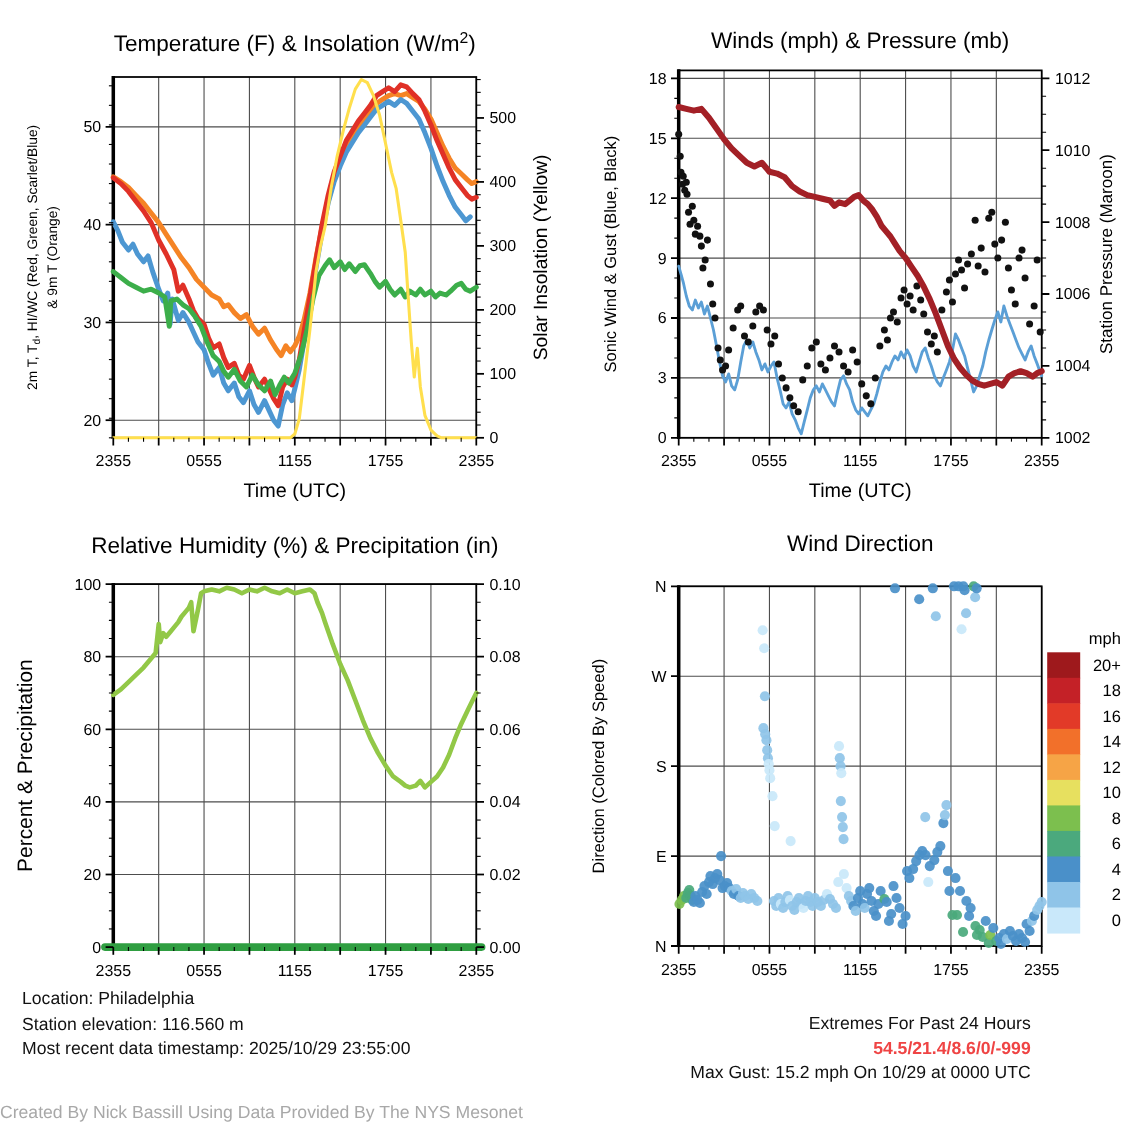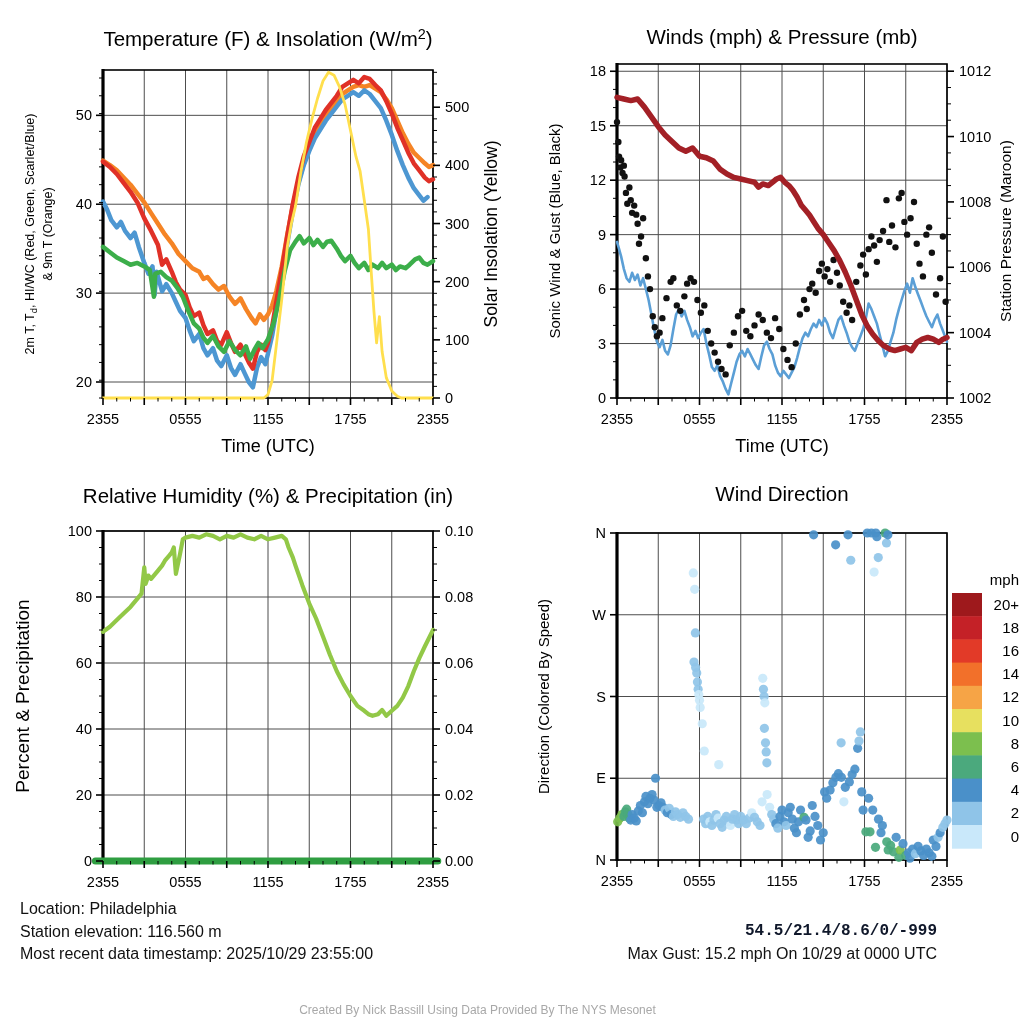--- a/index.html
+++ b/index.html
@@ -6,21 +6,21 @@
   #stage{position:relative;width:1024px;height:1024px;background:#fff;overflow:hidden;
          font-family:"Liberation Sans",sans-serif;}
   .chart{position:absolute;}
   #chart-temp{left:0;top:0;width:512px;height:470px;}
   #chart-wind{left:512px;top:0;width:512px;height:470px;}
   #chart-rh{left:0;top:470px;width:512px;height:430px;}
   #chart-dir{left:512px;top:470px;width:512px;height:430px;}
   #footer{position:absolute;left:0;top:898px;width:943px;height:126px;font-size:16px;color:#111;padding-left:12px;}
   #footer-left{position:absolute;left:20px;top:0;line-height:22.5px;white-space:nowrap;}
   #footer-right{position:absolute;right:18px;top:22px;text-align:right;line-height:22.5px;white-space:nowrap;}
-  #footer-credit{position:absolute;left:0;top:105px;width:100%;text-align:center;font-size:12px;}
+  #footer-credit{position:absolute;left:0;top:105px;width:100%;font-size:16px;}
   .bold{font-weight:bold;}
 </style>
 </head>
 <body>
 
 <div id="stage">
   <div id="chart-temp" class="chart"><svg viewBox="0 0 512 470" width="512" height="470">
         <line x1="103" y1="70" x2="103" y2="398" stroke="#4d4d4d" stroke-width="1"></line>
         <line x1="144.25" y1="70" x2="144.25" y2="398" stroke="#4d4d4d" stroke-width="1"></line>
         <line x1="185.5" y1="70" x2="185.5" y2="398" stroke="#4d4d4d" stroke-width="1"></line>
@@ -726,18 +726,19 @@
         <text x="507" y="371.6" font-size="15" text-anchor="end" fill="#000" font-family="&quot;Liberation Sans&quot;,sans-serif"><tspan>0</tspan></text>
       </svg></div>
 
   <div id="footer">
     <div id="footer-left">
       <div>Location: Philadelphia</div>
       <div>Station elevation: 116.560 m</div>
       <div>Most recent data timestamp: 2025/10/29 23:55:00</div>
     </div>
     <div id="footer-right">
-      <div class="bold" id="extremes-values" style="color: #0f172a; font-family: Liberation Mono, monospace;">54.5/21.4/8.6/0/-999</div>
+      <div>Extremes For Past 24 Hours</div>
+      <div class="bold" id="extremes-values" style="color: #ef4444;">54.5/21.4/8.6/0/-999</div>
       <div>Max Gust: 15.2 mph On 10/29 at 0000 UTC</div>
     </div>
     <div id="footer-credit" style="color: rgb(168, 168, 168);">Created By Nick Bassill Using Data Provided By The NYS Mesonet</div>
   </div>
 </div>
 
 </body></html>

